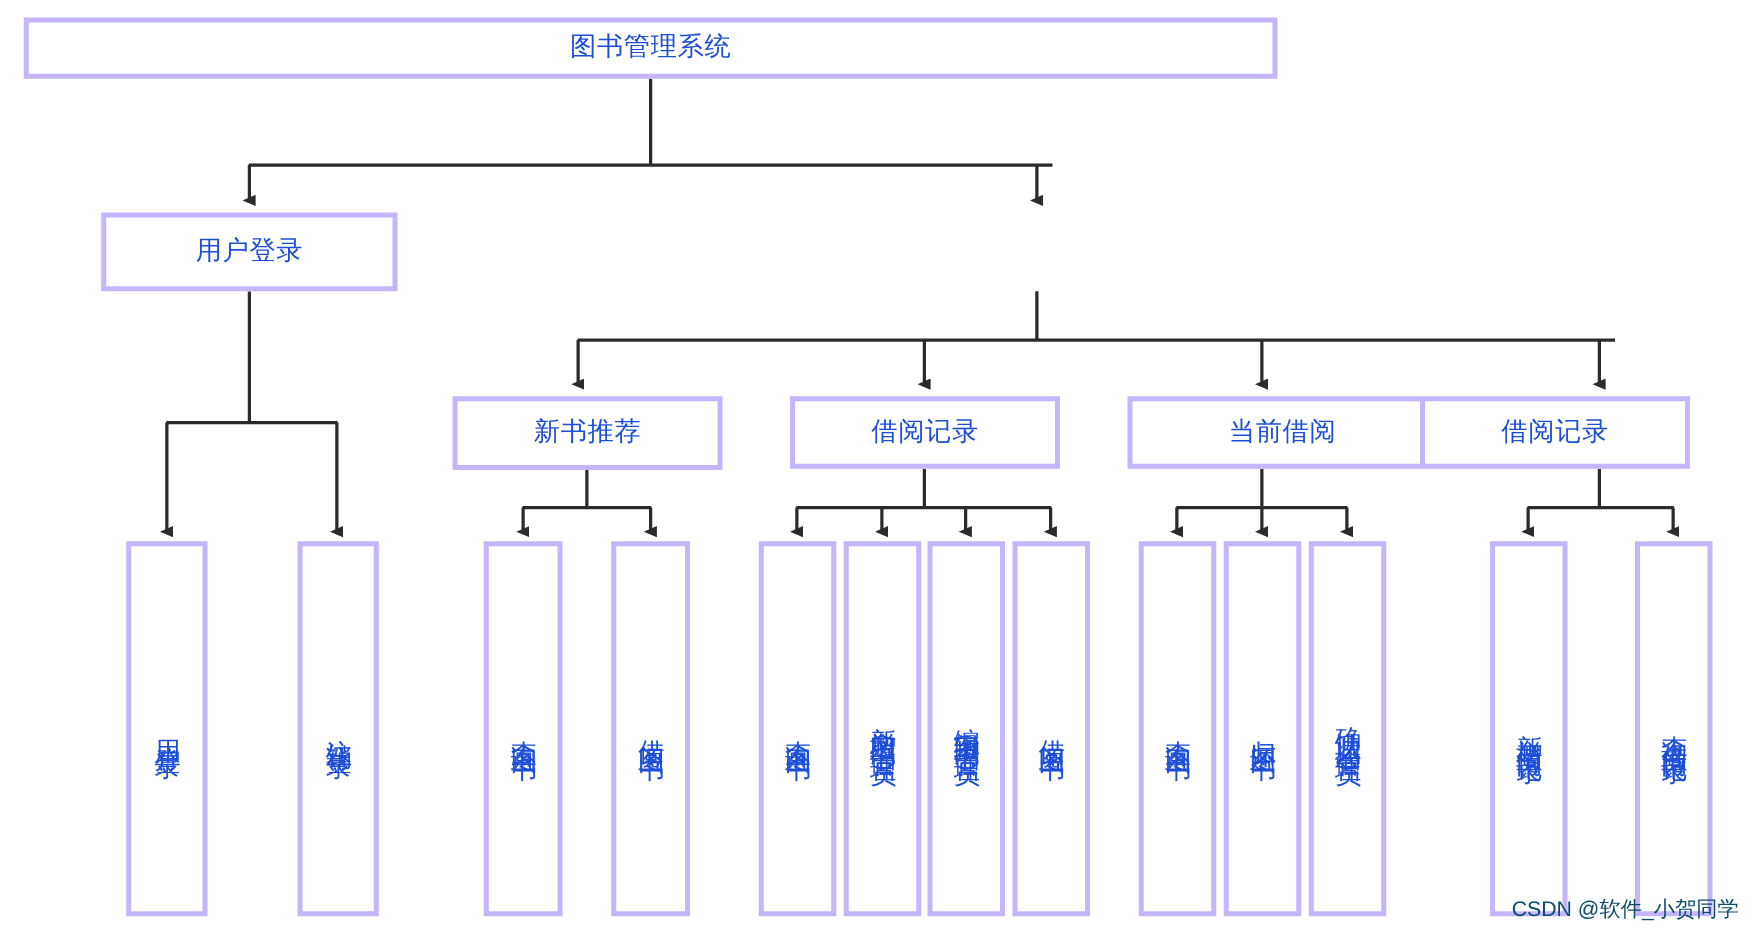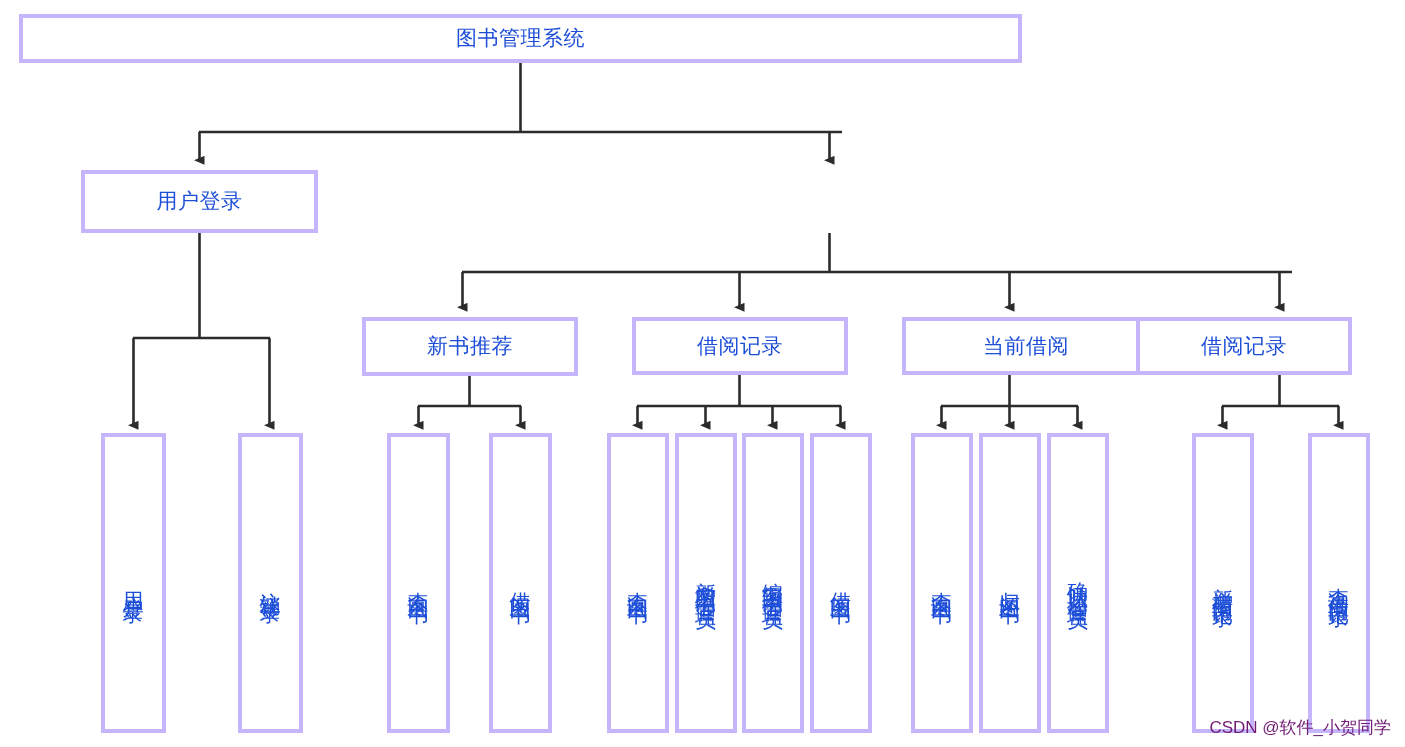--- a/index.html
+++ b/index.html
@@ -62,21 +62,21 @@
     line-height: 1;
     letter-spacing: 4px;
     max-height: 280px;
     text-align: center;
   }
   #watermark {
     position: absolute;
     right: 14px;
     bottom: 8px;
     font-size: 17px;
-    color: #701a75;
+    color: #0c4a6e;
     white-space: nowrap;
     user-select: none;
   }
 </style>
 </head>
 <body>
 
 <div id="diagram-root">
 
   <svg id="edge-layer" viewBox="0 0 1405 747" width="1405" height="747">

